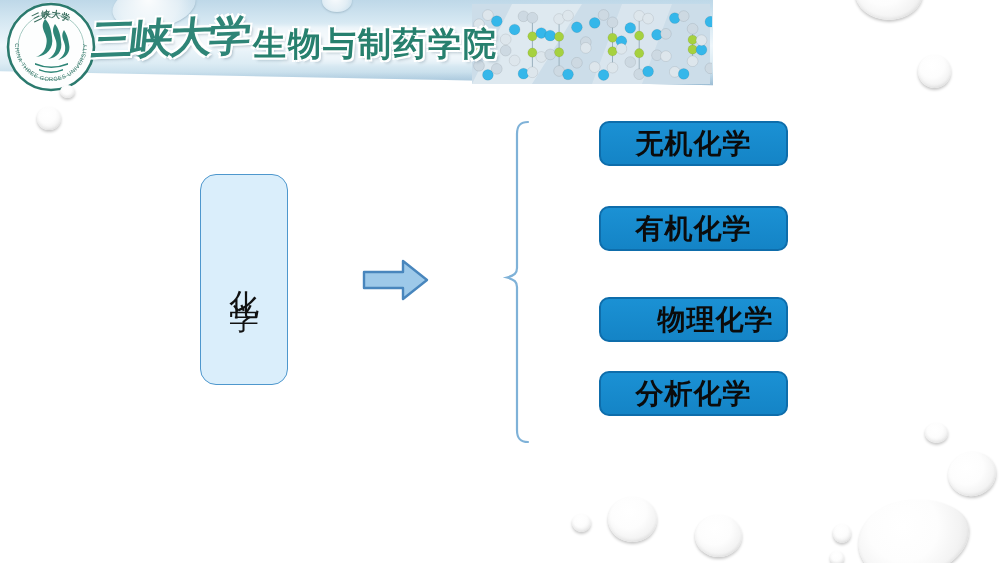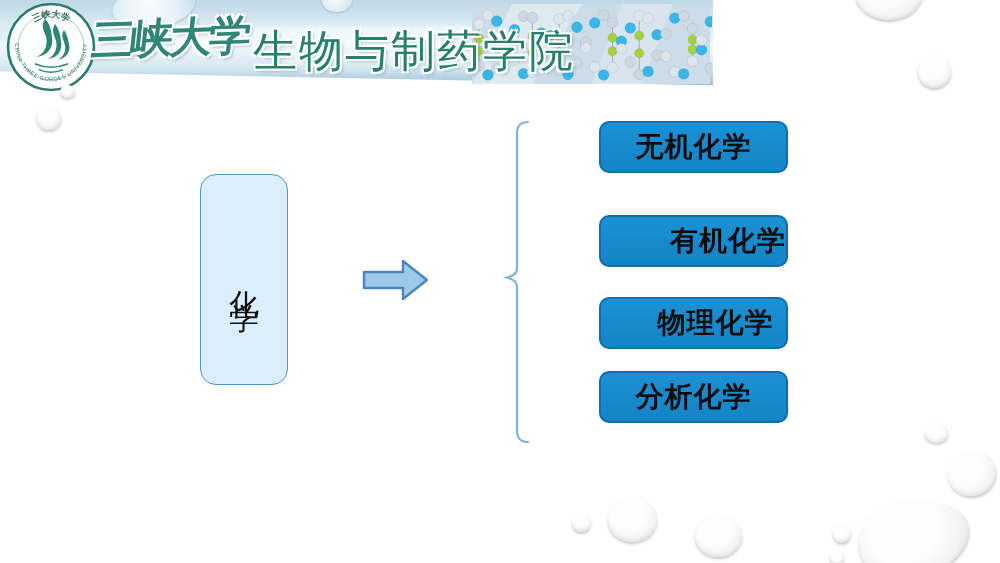--- a/index.html
+++ b/index.html
@@ -25,48 +25,48 @@
 
   
   .univ-name{
     position:absolute;left:92px;top:10px;width:165px;
     font-size:42px;font-weight:bold;color:#2f8577;
     transform:skewX(-8deg) rotate(-2deg);letter-spacing:-3px;white-space:nowrap;
     text-shadow:-2px -2px 0 #fff,2px -2px 0 #fff,-2px 2px 0 #fff,2px 2px 0 #fff,3px 3px 3px rgba(60,90,110,0.35);
   }
   .college-name{
     position:absolute;left:253px;top:22px;
-    font-size:44px;font-weight:normal;color:#27806e;letter-spacing:2px;white-space:nowrap;
+    font-size:33px;font-weight:bold;color:#27806e;letter-spacing:2px;white-space:nowrap;
     text-shadow:-2px -2px 0 #fff,2px -2px 0 #fff,-2px 2px 0 #fff,2px 2px 0 #fff,3px 3px 3px rgba(60,90,110,0.3);
   }
 
   
   .dna{position:absolute;left:472px;top:4px;width:240px;height:82px;}
 
   
   .root-box{
     position:absolute;left:200px;top:174px;width:88px;height:211px;
     background:#daeefb;border:1.6px solid #4e97cd;border-radius:16px;
     display:flex;align-items:center;justify-content:center;
   }
   .root-box .vtext{
     writing-mode:vertical-rl;text-orientation:upright;
     font-size:30px;color:#111;letter-spacing:0.45em;line-height:1;
   }
   .arrow-svg{position:absolute;left:361px;top:257px;width:70px;height:46px;}
   .brace-svg{position:absolute;left:498px;top:119px;width:36px;height:326px;}
 
   .branch-box{
-    position:absolute;left:599px;width:189px;height:52px;
+    position:absolute;left:599px;width:189px;height:45px;
     background:linear-gradient(#1b91d4,#1484c6);
     border:2px solid #0e6dab;border-radius:10px;
     display:flex;align-items:center;justify-content:center;
   }
   .branch-box span{font-size:28px;font-weight:600;color:#0b0b0b;letter-spacing:1px;white-space:nowrap;}
-  .b1{top:121px;} .b2{top:215px;justify-content:flex-end;} .b3{top:297px;padding-left:44px;} .b4{top:371px;}
+  .b1{top:121px;} .b2{top:206px;} .b3{top:297px;padding-left:44px;} .b4{top:371px;}
 
   
   .drop{
     position:absolute;border-radius:50%;
     background:radial-gradient(circle at 42% 32%,#ffffff 0%,#fdfdfd 42%,#f3f3f3 68%,#e2e2e2 88%,#f7f7f7 100%);
     box-shadow:0 2px 3px rgba(0,0,0,0.22), inset 0 -2px 3px rgba(0,0,0,0.05);
   }
   .drop.blob{border-radius:45% 55% 60% 40% / 52% 45% 55% 48%;}
   .drop.translucent{
     background:radial-gradient(circle at 45% 32%,rgba(255,255,255,0.95) 0%,rgba(255,255,255,0.55) 55%,rgba(235,244,249,0.35) 78%,rgba(205,224,236,0.6) 100%);

